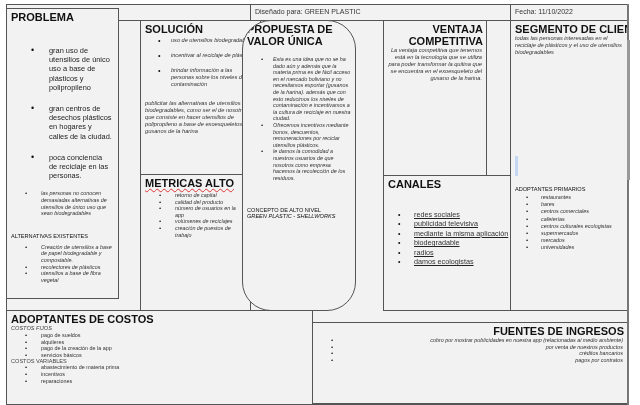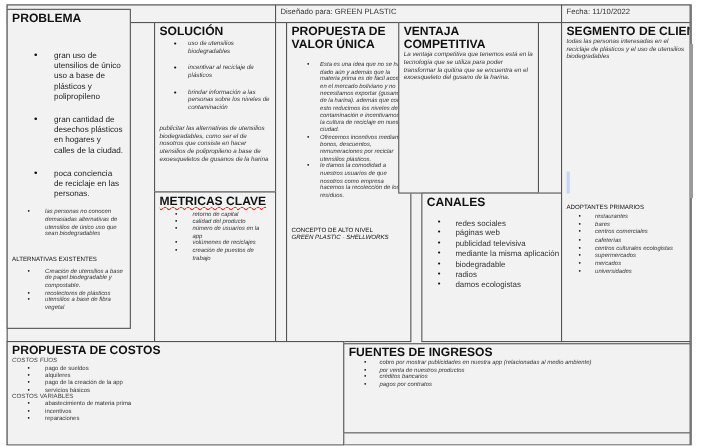--- a/index.html
+++ b/index.html
@@ -42,76 +42,75 @@
   <div class="hdr">Diseñado para: GREEN PLASTIC</div>
 </div>
 <div class="cell" style="left:510px;top:4px;width:118px;height:17px;">
   <div class="hdr">Fecha: 11/10/2022</div>
 </div>
 
 <div class="cell" style="left:6px;top:8px;width:113px;height:291px;">
   <div class="h">PROBLEMA</div>
   <ul class="big" style="margin-top:23px;">
     <li>gran uso de utensilios de único uso a base de plásticos y polipropileno</li>
-    <li style="margin-top:12px;">gran cantidad de desechos plásticos en hogares y calles de la ciudad.</li>
+    <li style="margin-top:12px;">gran centros de desechos plásticos en hogares y calles de la ciudad.</li>
     <li style="margin-top:12px;">poca conciencia de reciclaje en las personas.</li>
   </ul>
   <ul class="sm" style="margin-top:10px;">
     <li style="padding-left:34px;">las personas no conocen demasiadas alternativas de utensilios de único uso que sean biodegradables</li>
   </ul>
   <div class="label" style="margin-top:16px;">ALTERNATIVAS EXISTENTES</div>
   <ul class="sm" style="margin-top:5px;">
     <li style="padding-left:34px;">Creación de utensilios a base de papel biodegradable y compostable.</li>
     <li style="padding-left:34px;">recolectores de plásticos</li>
     <li style="padding-left:34px;">utensilios a base de fibra vegetal</li>
   </ul>
 </div>
 
-<div class="cell" style="left:140px;top:20px;width:111px;height:155px;">
+<div class="cell" style="left:140px;top:20px;width:121px;height:155px;">
   <div class="h">SOLUCIÓN</div>
   <ul class="med" style="margin-top:-6px;">
     <li>uso de utensilios biodegradables</li>
     <li>incentivar al reciclaje de plásticos</li>
     <li>brindar información a las personas sobre los niveles de contaminación</li>
   </ul>
   <div class="para" style="margin-top:12px;">publicitar las alternativas de utensilios biodegradables, como ser el de nosotros que consiste en hacer utensilios de polipropileno a base de exoesqueletos de gusanos de la harina</div>
 </div>
 
 <div class="cell" style="left:140px;top:174px;width:111px;height:137px;">
-  <div class="h wavy">METRICAS CLAVE</div>
+  <div class="h wavy">METRICAS ALTO</div>
   <ul class="sm" style="margin-top:3px;">
     <li>retorno de capital</li>
     <li>calidad del producto</li>
     <li>número de usuarios en la app</li>
     <li>volúmenes de reciclajes</li>
     <li>creación de puestos de trabajo</li>
   </ul>
 </div>
 
-<div class="cell" style="left:260px;top:20px;width:114px;height:291px;">
+<div class="cell" style="left:242px;top:20px;width:114px;height:291px;border-radius:29px;">
   <div class="h" style="padding-right:20px;">PROPUESTA DE VALOR ÚNICA</div>
   <ul class="sm" style="margin-top:9px;">
     <li style="padding-left:30px;">Esta es una idea que no se ha dado aún y además que la materia prima es de fácil acceso en el mercado boliviano y no necesitamos exportar (gusanos de la harina). además que con esto reducimos los niveles de contaminación e incentivamos a la cultura de reciclaje en nuestra ciudad.</li>
     <li style="padding-left:30px;">Ofrecemos incentivos mediante bonos, descuentos, remuneraciones por reciclar utensilios plásticos.</li>
     <li style="padding-left:30px;">le damos la comodidad a nuestros usuarios de que nosotros como empresa hacemos la recolección de los residuos.</li>
   </ul>
   <div class="label" style="margin-top:26px;">CONCEPTO DE ALTO NIVEL</div>
   <div class="label it">GREEN PLASTIC - SHELLWORKS</div>
 </div>
 
-<div class="cell" style="left:362px;top:20px;width:128px;height:156px;">
+<div class="cell" style="left:383px;top:20px;width:104px;height:156px;text-align:right;">
   <div class="h">VENTAJA COMPETITIVA</div>
   <div class="para">La ventaja competitiva que tenemos está en la tecnología que se utiliza para poder transformar la quitina que se encuentra en el exoesqueleto del gusano de la harina.</div>
 </div>
 
 <div class="cell" style="left:383px;top:175px;width:128px;height:136px;">
   <div class="h">CANALES</div>
-  <ul class="canales" style="margin-top:8px;">
+  <ul class="canales" style="margin-top:20px;text-decoration:underline;">
     <li>redes sociales</li>
-    <li>páginas web</li>
     <li>publicidad televisiva</li>
     <li>mediante la misma aplicación</li>
     <li>biodegradable</li>
     <li>radios</li>
     <li>damos ecologistas</li>
   </ul>
 </div>
 
 <div class="cell" style="left:510px;top:20px;width:118px;height:291px;">
   <div class="h" style="white-space:nowrap;">SEGMENTO DE CLIENTES</div>
@@ -124,37 +123,37 @@
     <li>centros comerciales</li>
     <li>cafeterías</li>
     <li>centros culturales ecologistas</li>
     <li>supermercados</li>
     <li>mercados</li>
     <li>universidades</li>
   </ul>
 </div>
 
 <div class="cell" style="left:6px;top:310px;width:307px;height:95px;">
-  <div class="h">PROPUESTA DE COSTOS</div>
+  <div class="h">ADOPTANTES DE COSTOS</div>
   <div class="label it" style="color:#444;">COSTOS FIJOS</div>
   <ul class="sm">
     <li style="font-style:normal;">pago de sueldos</li>
     <li style="font-style:normal;">alquileres</li>
     <li style="font-style:normal;">pago de la creación de la app</li>
     <li style="font-style:normal;">servicios básicos</li>
   </ul>
   <div class="label" style="color:#444;">COSTOS VARIABLES</div>
   <ul class="sm">
     <li style="font-style:normal;">abastecimiento de materia prima</li>
     <li style="font-style:normal;">incentivos</li>
     <li style="font-style:normal;">reparaciones</li>
   </ul>
 </div>
 
-<div class="cell" style="left:312px;top:312px;width:316px;height:82px;">
+<div class="cell" style="left:312px;top:322px;width:316px;height:82px;text-align:right;">
   <div class="h">FUENTES DE INGRESOS</div>
   <ul class="sm">
     <li style="padding-left:32px;">cobro por mostrar publicidades en nuestra app (relacionadas al medio ambiente)</li>
     <li style="padding-left:32px;">por venta de nuestros productos</li>
     <li style="padding-left:32px;">créditos bancarios</li>
     <li style="padding-left:32px;">pagos por contratos</li>
   </ul>
 </div>
 
 <div class="scroll" style="top:4px;height:401px;right:11px;width:2px;background:#777;"></div>

